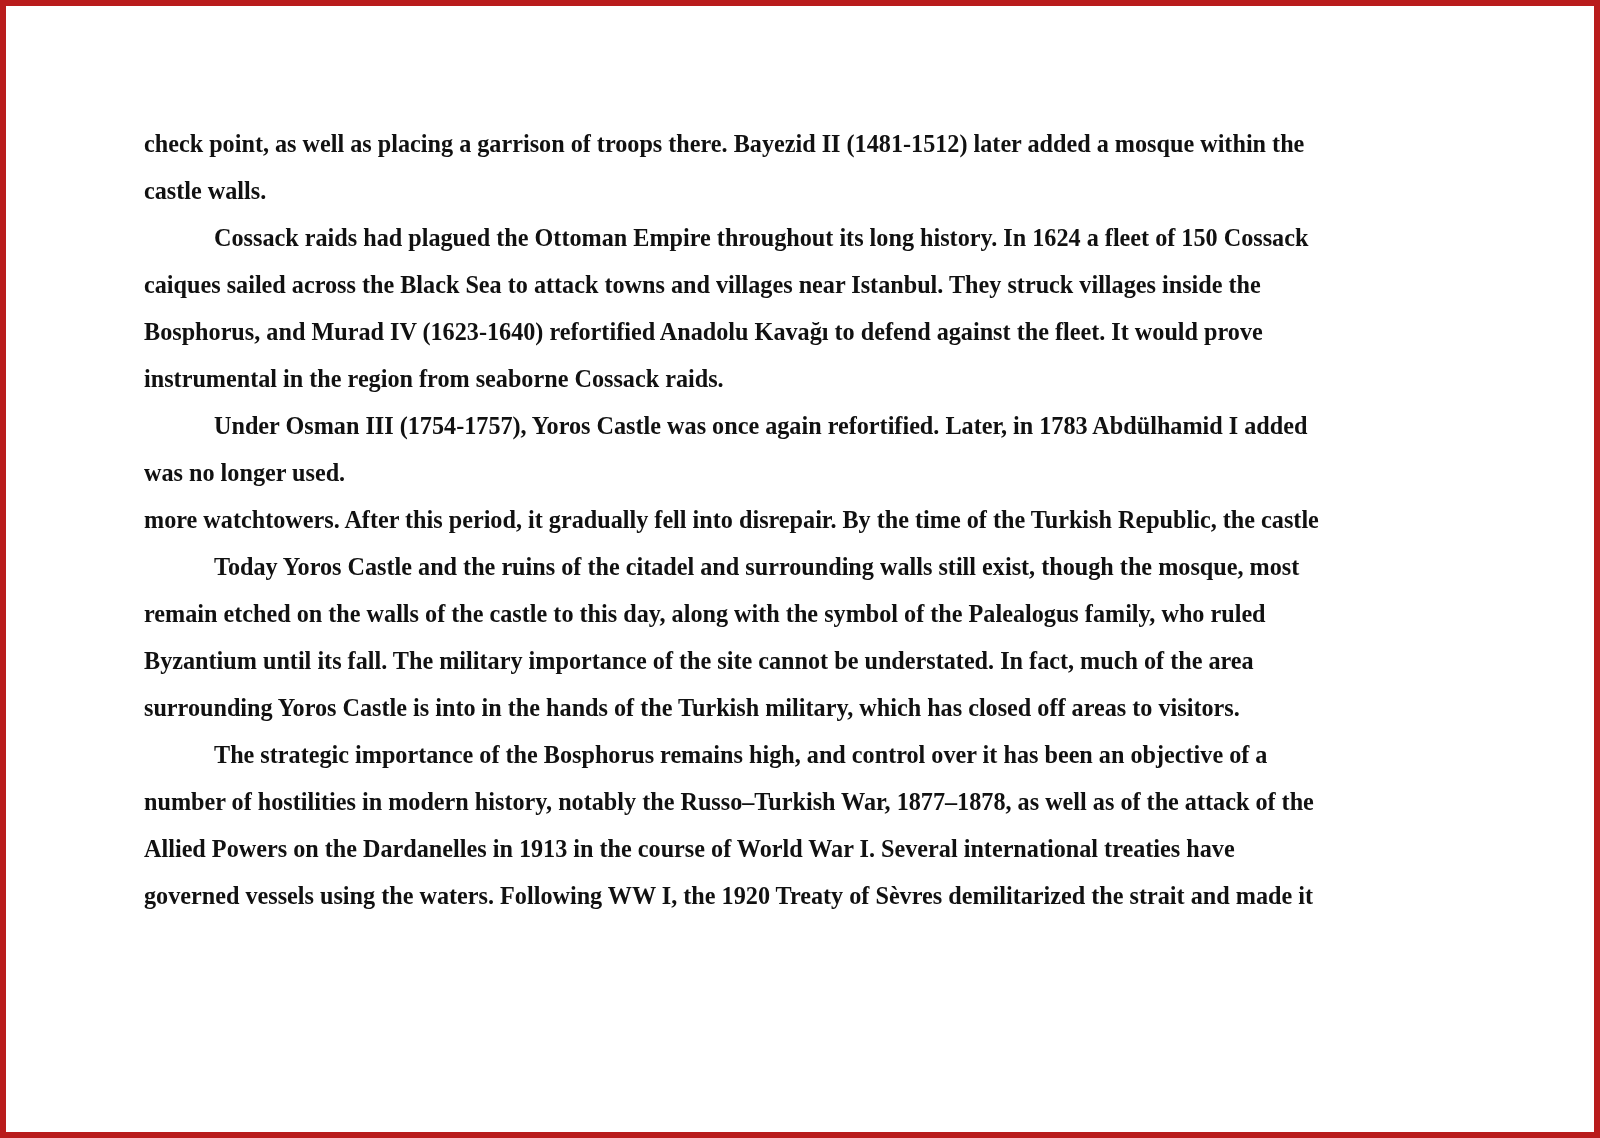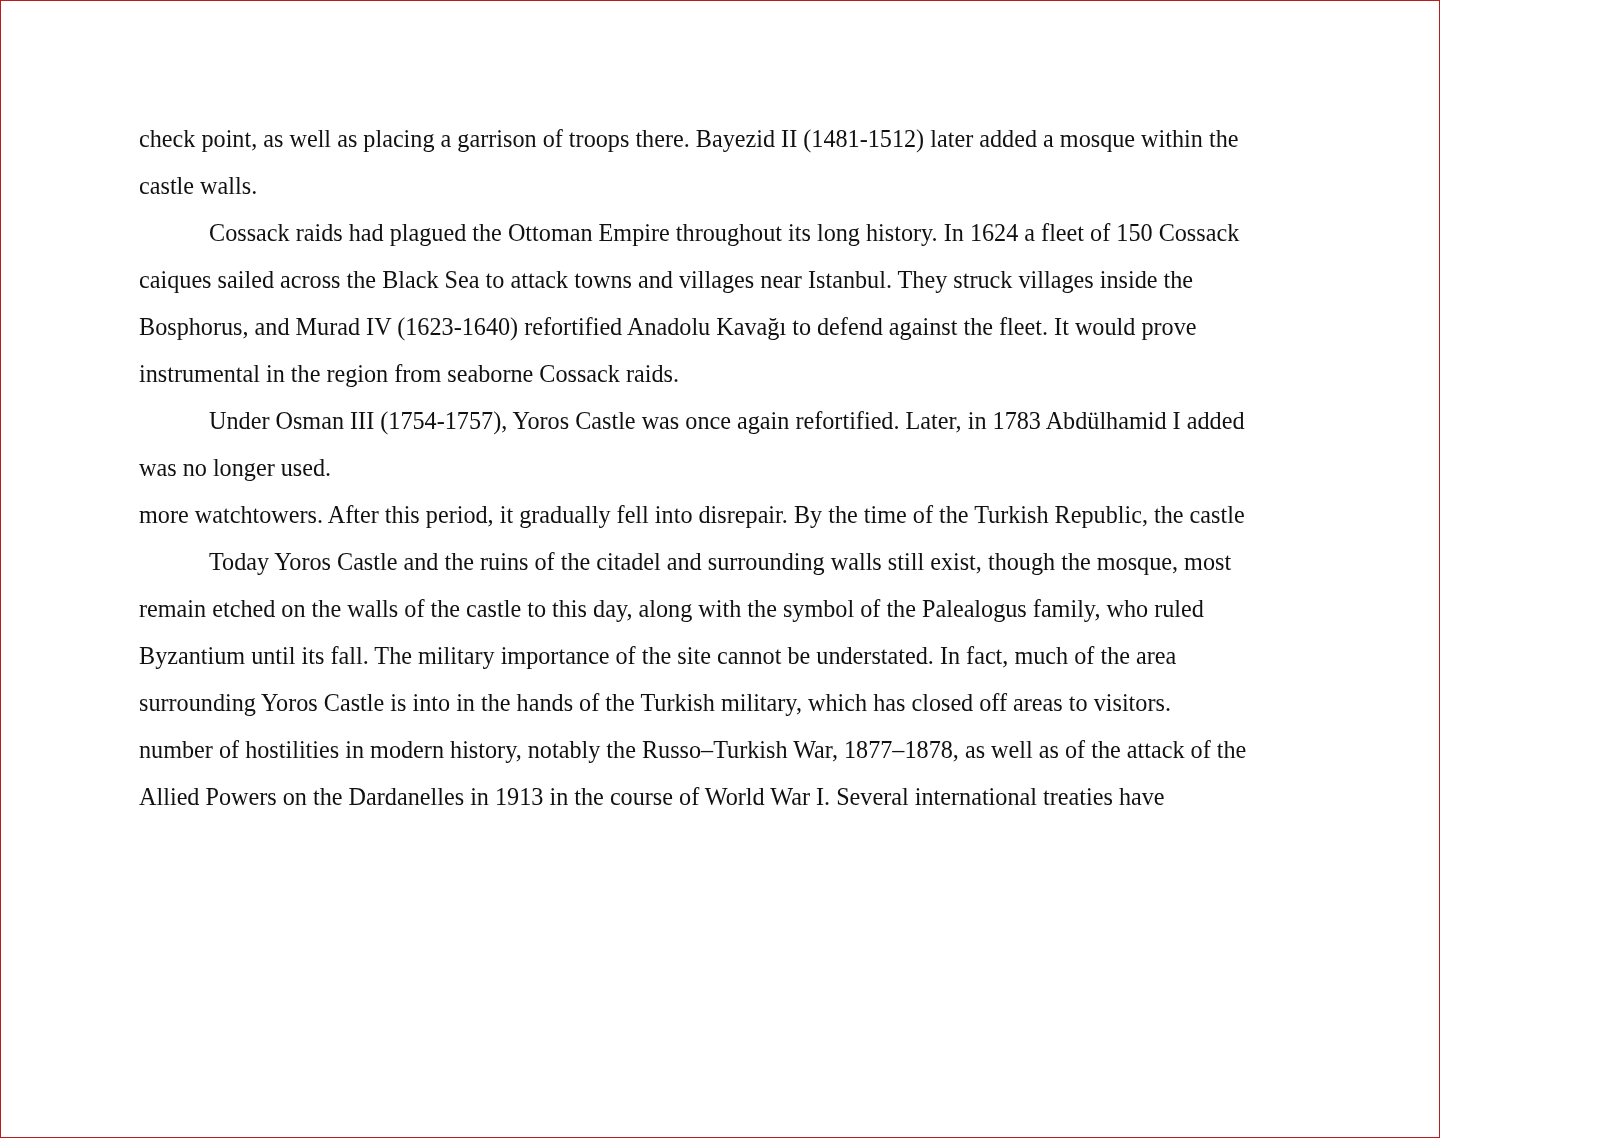--- a/index.html
+++ b/index.html
@@ -8,24 +8,25 @@
       background: #ffffff;
     }
     body {
       width: 1600px;
       height: 1138px;
       overflow: hidden;
     }
     .page {
       position: relative;
       box-sizing: border-box;
-      width: 1440px;
+      width: 1600px;
       height: 1138px;
-      border: 1px solid #b91c1c;
+      border: 6px solid #b91c1c;
       background: #ffffff;
+      font-weight: bold;
     }
     .content {
       position: absolute;
       left: 138px;
       top: 114px;
       width: 1262px;
       font-family: "Liberation Serif", "DejaVu Serif", serif;
       font-size: 24.2px;
       line-height: 47px;
       color: #111111;
@@ -64,18 +65,20 @@
     </div>
 
     <div>
       <span class="line indent">Today Yoros Castle and the ruins of the citadel and surrounding walls still exist, though the mosque, most</span>
       <span class="line">remain etched on the walls of the castle to this day, along with the symbol of the Palealogus family, who ruled</span>
       <span class="line">Byzantium until its fall. The military importance of the site cannot be understated. In fact, much of the area</span>
       <span class="line">surrounding Yoros Castle is into in the hands of the Turkish military, which has closed off areas to visitors.</span>
     </div>
 
     <div>
+      <span class="line indent">The strategic importance of the Bosphorus remains high, and control over it has been an objective of a</span>
       <span class="line">number of hostilities in modern history, notably the Russo–Turkish War, 1877–1878, as well as of the attack of the</span>
       <span class="line">Allied Powers on the Dardanelles in 1913 in the course of World War I. Several international treaties have</span>
+      <span class="line">governed vessels using the waters. Following WW I, the 1920 Treaty of Sèvres demilitarized the strait and made it</span>
     </div>
 
   </div>
 </div>
 
 </body></html>

